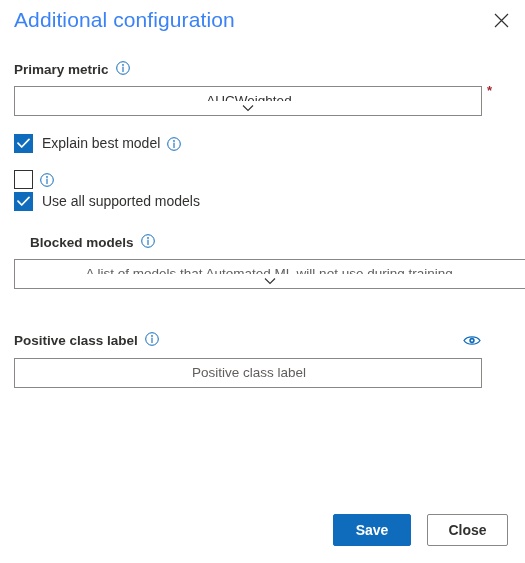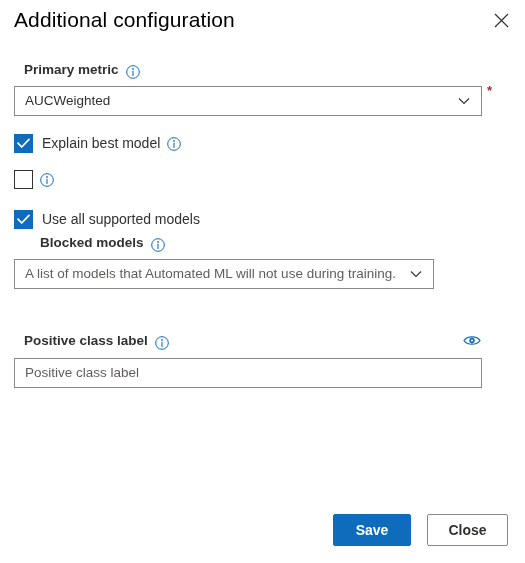--- a/index.html
+++ b/index.html
@@ -31,21 +31,21 @@
     height: 44px;
     display: flex;
     align-items: center;
   }
   .panel-title {
     position: absolute;
     left: 14px;
     top: 6px;
     font-size: 21px;
     font-weight: 400;
-    color: #000000;
+    color: #3b82f6;
     letter-spacing: 0.1px;
     line-height: 28px;
   }
   .close-btn {
     position: absolute;
     right: 8px;
     top: 4px;
     width: 32px;
     height: 32px;
     display: flex;
@@ -62,22 +62,21 @@
   .field-label {
     font-size: 13.5px;
     font-weight: bold;
     color: #323130;
     display: inline-flex;
     align-items: center;
     line-height: 18px;
   }
   .label-row {
     display: flex;
-    align-items: flex-end;
-    margin-left: 10px;
+    align-items: flex-start;
   }
 
   .info-icon {
     display: inline-flex;
     align-items: center;
     justify-content: center;
     margin-left: 7px;
     width: 14px;
     height: 14px;
     cursor: pointer;
@@ -88,20 +87,21 @@
     box-sizing: border-box;
     border: 1px solid #8a8886;
     background: #ffffff;
     height: 30px;
     display: flex;
     align-items: center;
     padding: 0 8px 0 10px;
     font-size: 13.5px;
     color: #323130;
     cursor: pointer;
+    flex-direction: column;
   }
   .input-box .value {
     flex: 1;
     white-space: nowrap;
     overflow: hidden;
     text-overflow: ellipsis;
     line-height: 28px;
   }
   .input-box .placeholder {
     flex: 1;
@@ -264,21 +264,21 @@
     <span class="cbox"></span>
     <span class="info-icon">
       <svg width="14" height="14" viewBox="0 0 14 14">
         <circle cx="7" cy="7" r="6.3" fill="none" stroke="#0f6cbd" stroke-width="1"></circle>
         <circle cx="7" cy="3.9" r="0.85" fill="#0f6cbd"></circle>
         <path d="M7 6.1 L7 10.4" stroke="#0f6cbd" stroke-width="1.1" stroke-linecap="round"></path>
       </svg>
     </span>
   </div>
 
-  <div class="checkbox-row" style="position:absolute; left:14px; top:210px;">
+  <div class="checkbox-row" style="position:absolute; left:14px; top:192px;">
     <span class="cbox checked">
       <svg width="13" height="11" viewBox="0 0 13 11">
         <path d="M1 5.2 L4.7 9 L12 1.4" stroke="#ffffff" stroke-width="1.7" fill="none" stroke-linecap="round" stroke-linejoin="round"></path>
       </svg>
     </span>
     <span class="cbox-label">Use all supported models</span>
   </div>
 
   <div style="position:absolute; left:30px; top:234px;">
     <div class="label-row">
@@ -286,21 +286,21 @@
       <span class="info-icon">
         <svg width="14" height="14" viewBox="0 0 14 14">
           <circle cx="7" cy="7" r="6.3" fill="none" stroke="#0f6cbd" stroke-width="1"></circle>
           <circle cx="7" cy="3.9" r="0.85" fill="#0f6cbd"></circle>
           <path d="M7 6.1 L7 10.4" stroke="#0f6cbd" stroke-width="1.1" stroke-linecap="round"></path>
         </svg>
       </span>
     </div>
   </div>
 
-  <div class="input-box" style="position:absolute; left:14px; top:259px; width:420px;">
+  <div class="input-box" style="position:absolute; left:14px; top:259px; width:512px;">
     <span class="placeholder">A list of models that Automated ML will not use during training.</span>
     <span class="chevron">
       <svg width="12" height="8" viewBox="0 0 12 8">
         <path d="M1 1.5 L6 6.5 L11 1.5" stroke="#323130" stroke-width="1.1" fill="none"></path>
       </svg>
     </span>
   </div>
 
   <div style="position:absolute; left:14px; top:332px;">
     <div class="label-row">

